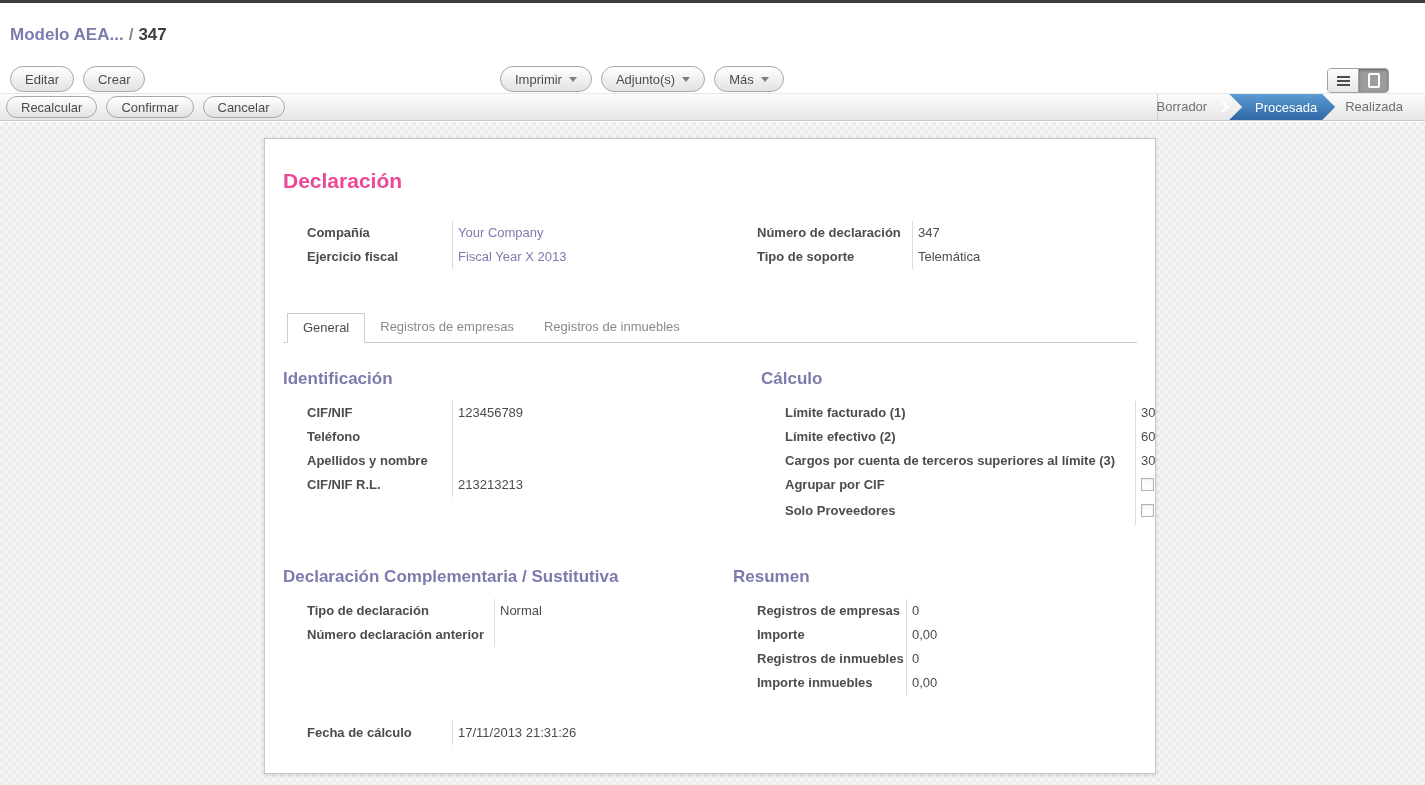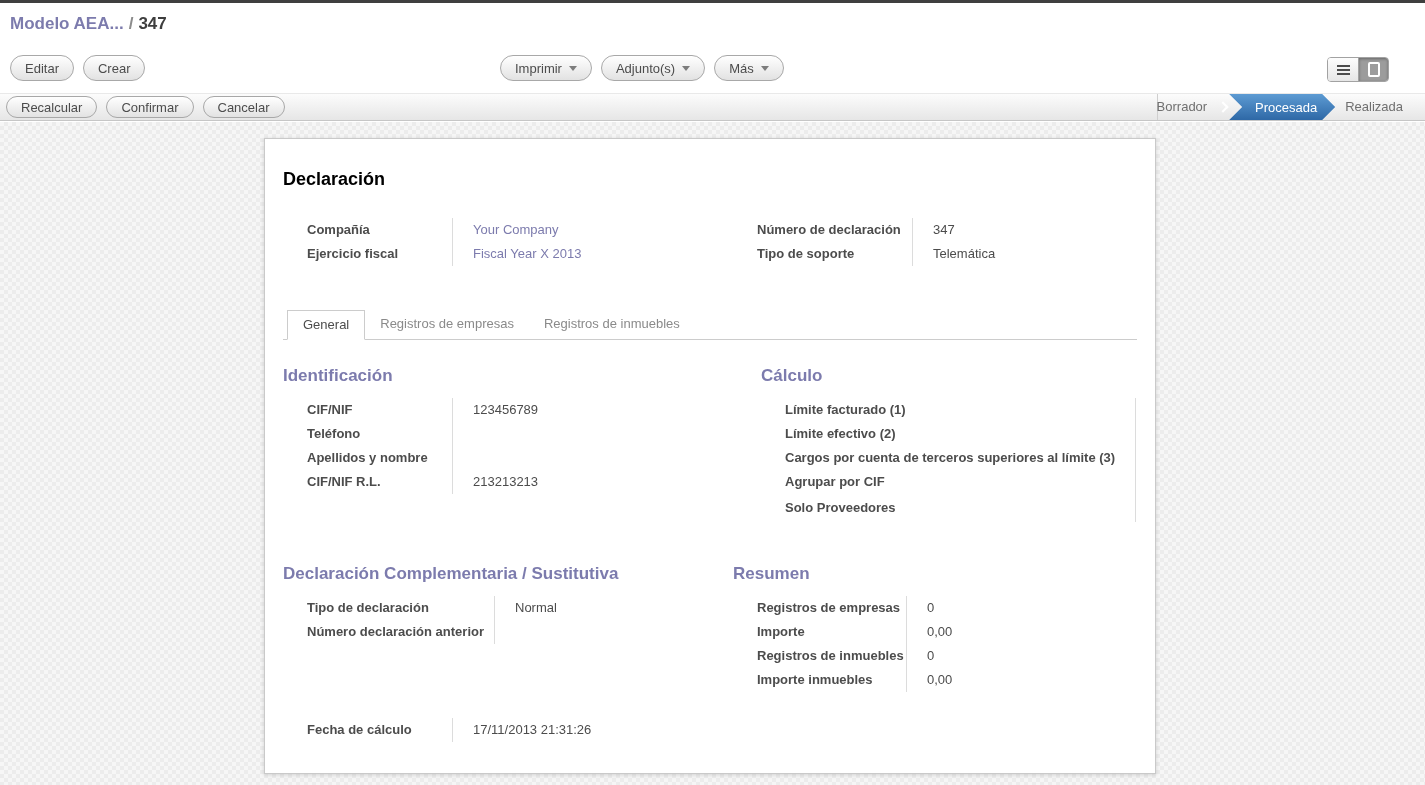--- a/index.html
+++ b/index.html
@@ -7,21 +7,21 @@
   body {
     width:1425px; height:785px; position:relative; overflow:hidden;
     background:#fff; font-family:"Liberation Sans","DejaVu Sans",sans-serif;
     color:#4c4c4c; font-size:13px;
   }
 
   
   #top-strip { position:absolute; top:0; left:0; right:0; height:3px; background:#3f3f3f; }
 
   
-  #header { position:absolute; top:3px; left:0; right:0; height:90px; background:#fff; }
+  #header { position:absolute; top:14px; left:0; right:0; height:90px; background:#fff; }
   .breadcrumb { position:absolute; left:10px; top:11px; font-size:17px; font-weight:bold; }
   .breadcrumb .bc-link { color:#7c7bad; cursor:pointer; text-decoration:none; }
   .breadcrumb .bc-sep { color:#8c8c8c; font-weight:bold; padding:0 5px; }
   .breadcrumb .bc-current { color:#3e3e3e; }
 
   .btn {
     display:inline-flex; align-items:center; justify-content:center; gap:7px;
     height:26px; padding:0 14px; font-size:13px; color:#4c4c4c;
     background:linear-gradient(#ffffff,#e2e2e2);
     border:1px solid #a8a8a8; border-radius:13px; cursor:pointer; white-space:nowrap;
@@ -72,31 +72,31 @@
       linear-gradient(45deg,#ececec 25%,transparent 25%,transparent 75%,#ececec 75%),
       linear-gradient(45deg,#ececec 25%,transparent 25%,transparent 75%,#ececec 75%);
     background-size:8px 8px; background-position:0 0,4px 4px;
   }
   #sheet {
     position:absolute; left:264px; top:16px; width:892px; height:636px;
     background:#fff; border:1px solid #c9c9c9; box-shadow:0 1px 4px rgba(0,0,0,.15);
     padding:0 18px; overflow:hidden;
   }
 
-  .sheet-title { margin:30px 0 0; font-size:18px; font-weight:bold; color:#000000; }
+  .sheet-title { margin:30px 0 0; font-size:21px; font-weight:bold; color:#ec4899; }
   .section-title { margin:0 0 12px; font-size:17px; font-weight:bold; color:#7c7bad; }
 
   .fgroup-row { display:flex; }
   .row-1 { margin-top:28px; }
   .col-left  { width:450px; flex:none; }
   .col-right { flex:1; }
 
   .frow { display:flex; align-items:stretch; min-height:24px;margin-left:24px; }
   .flabel { font-weight:bold; color:#4c4c4c; padding-top:4px; flex:none; white-space:nowrap; }
-  .fvalue { border-left:1px solid #dcdcdc; padding:4px 0 2px 20px; color:#4c4c4c; flex:1; min-height:24px; }
+  .fvalue { border-left:1px solid #dcdcdc; padding:4px 0 2px 5px; color:#4c4c4c; flex:1; min-height:24px; }
   .fvalue.link { color:#7c7bad; cursor:pointer; }
 
   .w145 .flabel { width:145px; }
   .w155 .flabel { width:155px; }
   .w187 .flabel { width:187px; }
   .w149 .flabel { width:149px; }
   .w350 .flabel { width:350px; white-space:normal; }
 
   .checkbox {
     display:inline-block; width:13px; height:13px; margin-top:1px;

